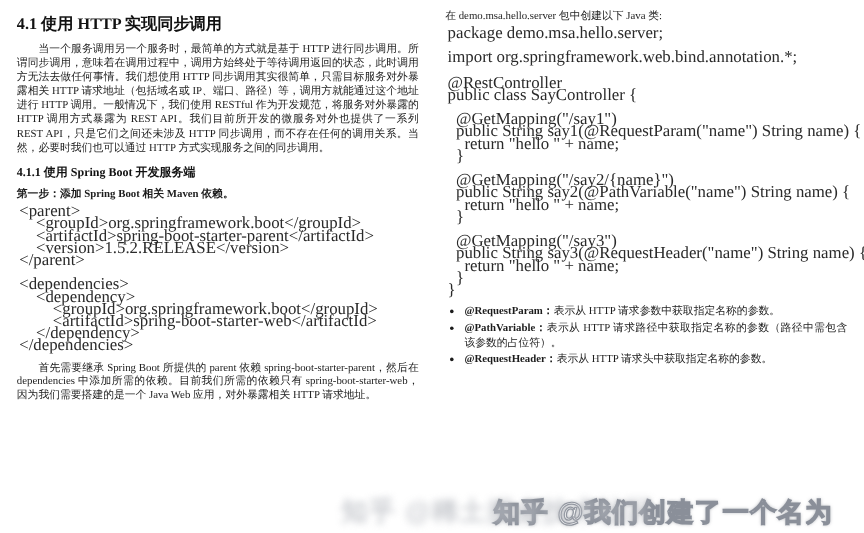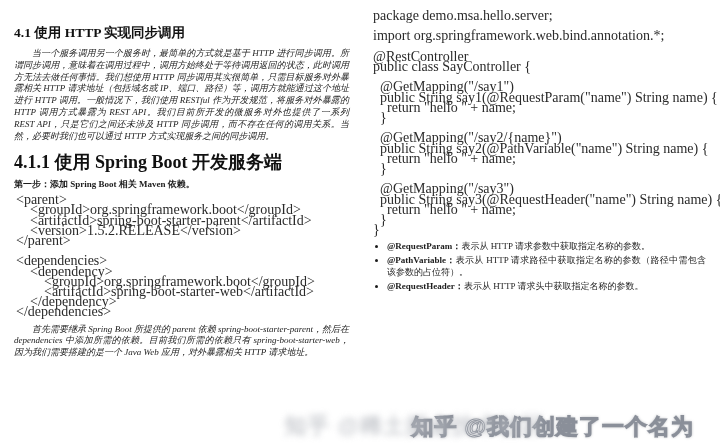--- a/index.html
+++ b/index.html
@@ -7,24 +7,24 @@
   body {
     width: 720px; height: 444px;
     background: #ffffff;
     font-family: "Liberation Serif", "DejaVu Serif", serif;
     color: #1c1c1c;
     overflow: hidden;
     position: relative;
   }
   .page { display: flex; gap: 22px; padding: 8px 14px 0 14px; height: 100%; }
   .col { flex: 1; min-width: 0; }
-  h1 { font-size: 13.5px; margin: 16px 0 6px 0; font-weight: bold; color: #111; }
-  h2 { font-size: 18px; margin: 8px 0 5px 0; font-weight: bold; color: #111; }
+  h1 { font-size: 13.5px; margin: 3px 0 6px 0; font-weight: bold; color: #111; }
+  h2 { font-size: 10px; margin: 8px 0 5px 0; font-weight: bold; color: #111; }
   p { font-size: 9px; line-height: 11.8px; margin: 0 0 4px 0; text-align: justify; }
-  p.indent { text-indent: 2em; font-style: italic; }
+  p.indent { text-indent: 2em; }
   p.bold { font-weight: bold; }
   pre {
     font-family: Liberation Serif, serif;
     font-size: 14px; line-height: 10.2px;
     margin: 3px 0 6px 2px; white-space: pre; color: #2a2a2a;
   }
   ul.bullets { margin: 2px 0 20px 0; padding-left: 16px; list-style: disc; }
   ul.bullets li { font-size: 9px; line-height: 11.8px; margin-bottom: 2px; text-align: justify; }
   ul.bullets li b { font-weight: bold; }
   .watermark-wrap { position: absolute; bottom: 2px; right: 26px; height: 30px; }
@@ -61,20 +61,21 @@
 &lt;dependencies&gt;
     &lt;dependency&gt;
         &lt;groupId&gt;org.springframework.boot&lt;/groupId&gt;
         &lt;artifactId&gt;spring-boot-starter-web&lt;/artifactId&gt;
     &lt;/dependency&gt;
 &lt;/dependencies&gt;</pre>
     <p class="indent">首先需要继承 Spring Boot 所提供的 parent 依赖 spring-boot-starter-parent，然后在 dependencies 中添加所需的依赖。目前我们所需的依赖只有 spring-boot-starter-web，因为我们需要搭建的是一个 Java Web 应用，对外暴露相关 HTTP 请求地址。</p>
   </div>
 
   <div class="col">
+    <p>在 demo.msa.hello.server 包中创建以下 Java 类:</p>
     <pre>package demo.msa.hello.server;
 
 import org.springframework.web.bind.annotation.*;
 
 @RestController
 public class SayController {
 
   @GetMapping("/say1")
   public String say1(@RequestParam("name") String name) {
     return "hello " + name;

